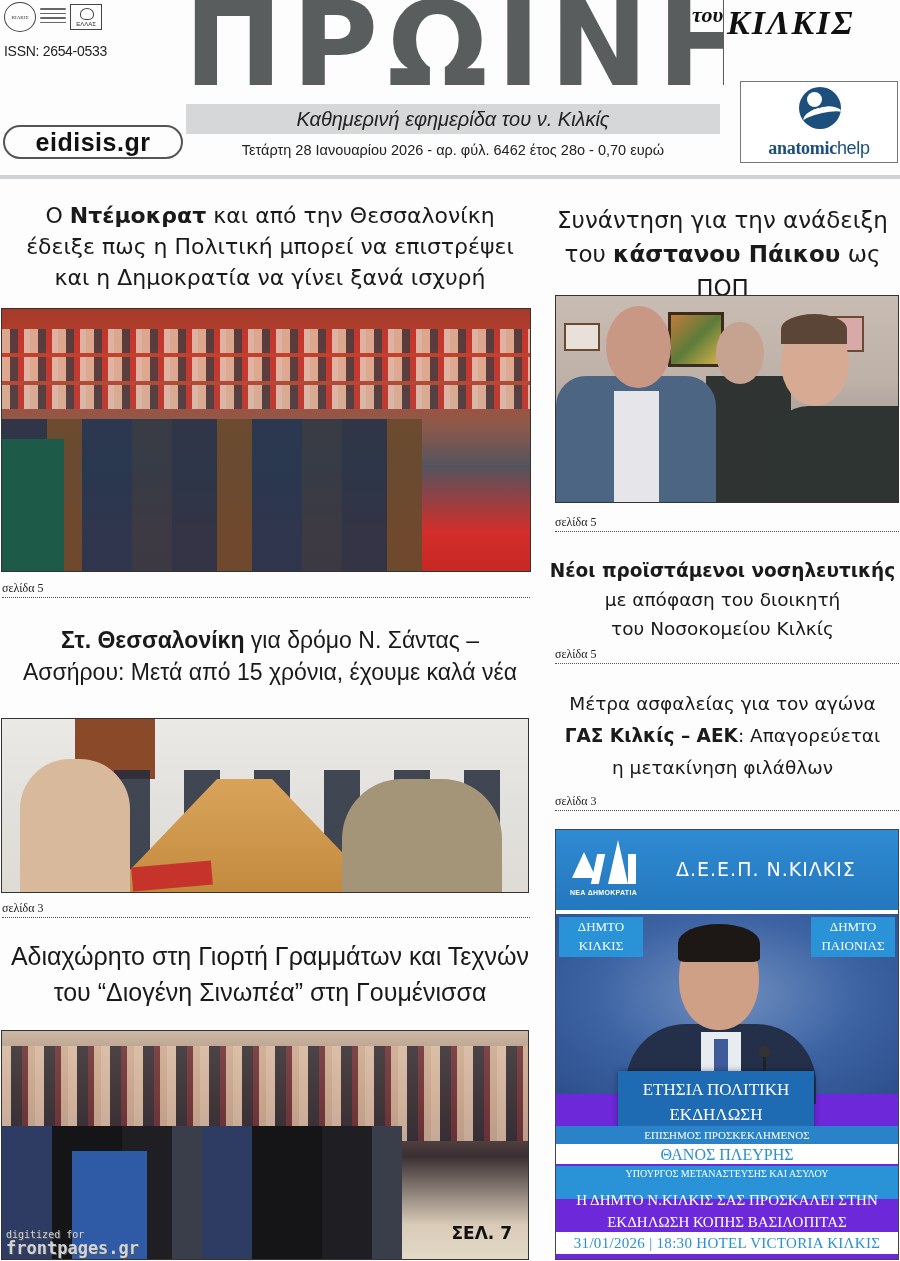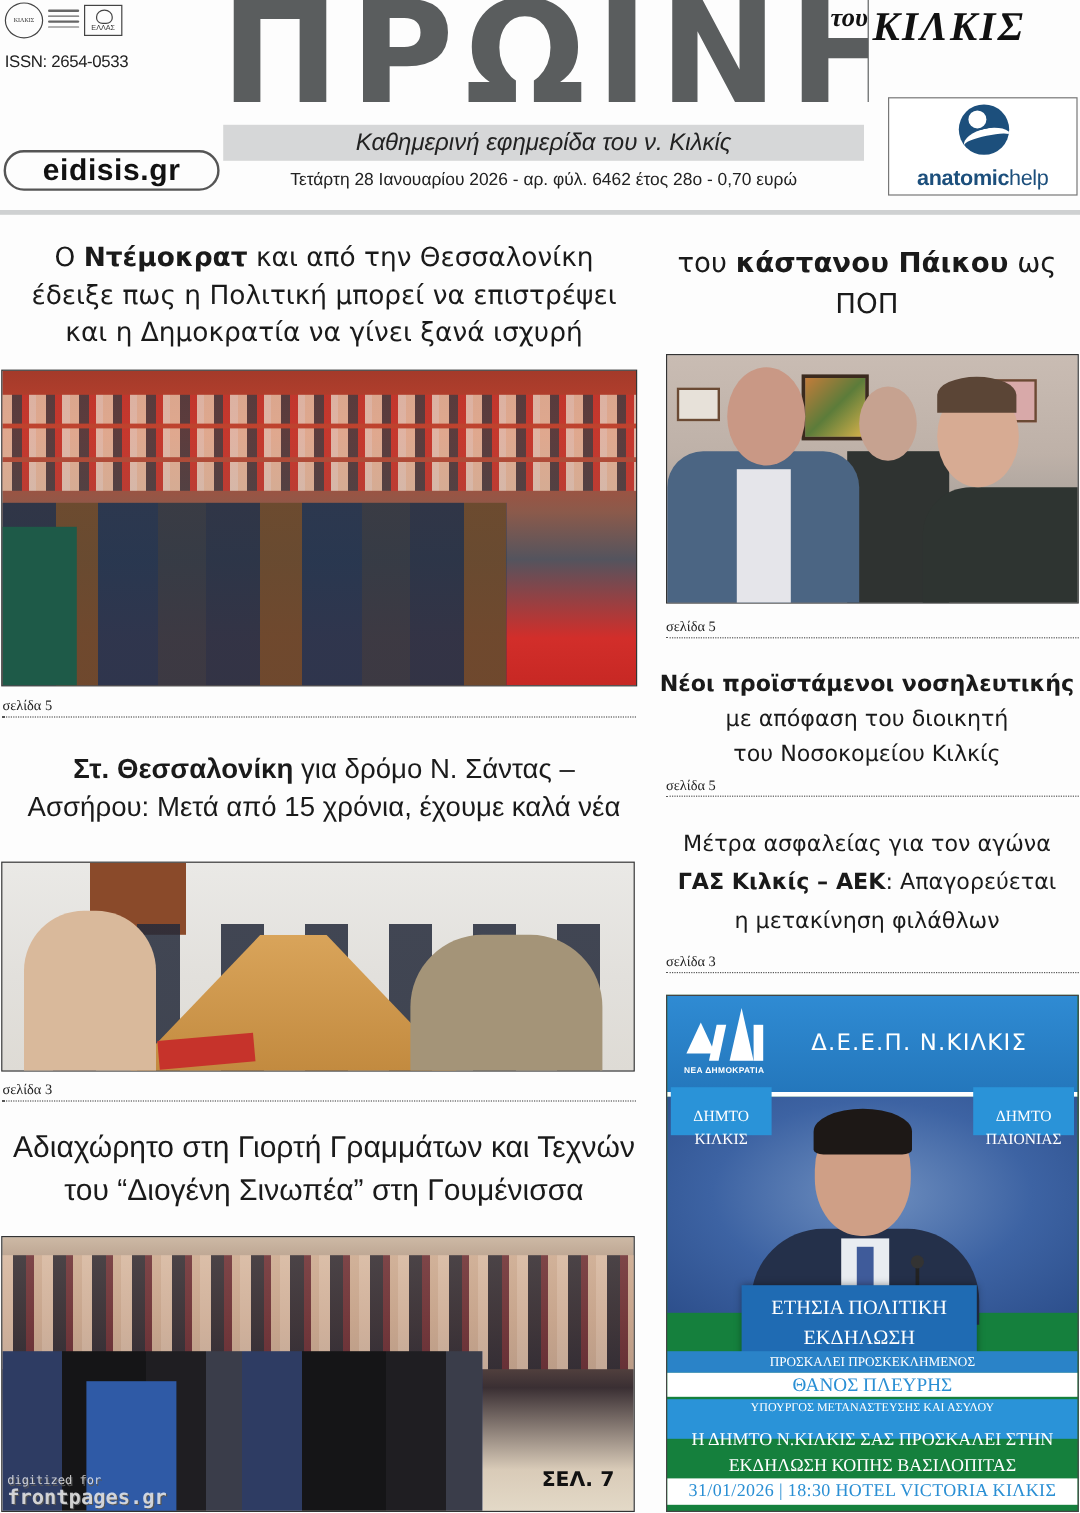--- a/index.html
+++ b/index.html
@@ -26,21 +26,21 @@
   .title-kilkis { position: absolute; left: 727px; top: 4px; font-family: "Liberation Serif", serif; font-style: italic; font-weight: bold; font-size: 34px; color: #111; letter-spacing: 2px; }
   .tagline-bar { position: absolute; left: 186px; top: 104px; width: 534px; height: 30px; background: #d6d7d8; }
   .tagline { width: 100%; text-align: center; font-style: italic; font-size: 20px; line-height: 30px; color: #222; }
   .dateline { position: absolute; left: 186px; top: 142px; width: 534px; text-align: center; font-size: 14.5px; color: #222; }
 
   .sponsor { position: absolute; left: 740px; top: 81px; width: 158px; height: 82px; border: 1.5px solid #777; background: #fff; }
   .sponsor-logo { position: absolute; left: 58px; top: 5px; width: 42px; height: 42px; border-radius: 50%; background: #1c4f7c; overflow: hidden; }
   .sponsor-logo .head { position: absolute; left: 8px; top: 5px; width: 15px; height: 15px; border-radius: 50%; background: #fff; }
   .sponsor-logo .arc { position: absolute; left: 4px; top: 20px; width: 40px; height: 20px; border-top: 6px solid #fff; border-radius: 50% 50% 0 0; transform: rotate(-12deg); }
   .sponsor-text { position: absolute; left: 0; bottom: 3px; width: 100%; text-align: center; font-size: 18px; color: #1c4f7c; letter-spacing: -0.3px; }
-  .sponsor-text b { font-weight: bold; }
+  .sponsor-text b { font-weight: bold; font-family: Liberation Serif, serif; }
 
   .masthead-rule { position: absolute; left: 0; top: 175px; width: 900px; height: 4px; background: #cfd1d2; }
 
   
   .headline { position: absolute; text-align: center; font-family: "DejaVu Sans", sans-serif; color: #1a1a1a; }
   .headline b { font-weight: bold; }
   .hl-serif { font-family: "Liberation Sans", sans-serif; }
   .page-ref { position: absolute; font-family: "Liberation Serif", serif; font-size: 12px; color: #222; border-bottom: 1.5px dotted #555; padding-bottom: 1px; }
 
   .photo { position: absolute; border: 1.5px solid #333; overflow: hidden; }
@@ -79,39 +79,39 @@
   .p4 { left: 1px; top: 1030px; width: 528px; height: 230px; background: linear-gradient(180deg, #cdb9a5 0%, #8d6b5a 30%, #3a2f33 55%, #d9cbb8 85%, #e3d9c7 100%); }
   .p4 .crowd { left: 0; top: 15px; width: 528px; height: 95px; background: repeating-linear-gradient(90deg, #e2c4ad 0 9px, #2e2a33 9px 20px, #6d2d35 20px 26px, #d6b49a 26px 33px); opacity: 0.8; }
   .p4 .front { left: 0; top: 95px; width: 400px; height: 135px; background: repeating-linear-gradient(90deg, #2e3c63 0 50px, #151517 50px 120px, #1f1e22 120px 170px, #3a3d4a 170px 200px); }
   .p4 .blue { left: 70px; top: 120px; width: 75px; height: 110px; background: #2f5aa6; }
   .sel7 { position: absolute; right: 16px; bottom: 16px; font-family: "DejaVu Sans", sans-serif; font-weight: bold; font-size: 17px; color: #111; }
   .watermark { position: absolute; left: 4px; bottom: 2px; color: rgba(255,255,255,0.75); font-family: "DejaVu Sans Mono", monospace; line-height: 1; text-shadow: 1px 1px 0 #555; margin-top: 20px; }
   .watermark .w1 { font-size: 10px; display: block; }
   .watermark .w2 { font-size: 17px; font-weight: bold; display: block; }
 
   
-  .ad { position: absolute; left: 555px; top: 829px; width: 344px; height: 431px; border: 1.5px solid #444; background: #15803d; overflow: hidden; }
+  .ad { position: absolute; left: 555px; top: 829px; width: 344px; height: 431px; border: 1.5px solid #444; background: #6d28d9; overflow: hidden; }
   .ad-top { position: absolute; left: 0; top: 0; width: 100%; height: 80px; background: linear-gradient(180deg, #2f8bd3, #2477bc); }
   .nd-logo { position: absolute; left: 14px; top: 10px; width: 80px; height: 62px; }
   .nd-logo .tri1 { position: absolute; left: 2px; top: 12px; width: 0; height: 0; border-left: 12px solid transparent; border-right: 12px solid transparent; border-bottom: 26px solid #fff; }
   .nd-logo .tri2 { position: absolute; left: 24px; top: 14px; width: 8px; height: 30px; background: #fff; transform: skewX(-12deg); }
   .nd-logo .tri3 { position: absolute; left: 38px; top: 0px; width: 0; height: 0; border-left: 10px solid transparent; border-right: 10px solid transparent; border-bottom: 44px solid #fff; }
   .nd-logo .tri4 { position: absolute; left: 58px; top: 14px; width: 8px; height: 30px; background: #fff; }
   .nd-logo .nd-label { position: absolute; left: 0; top: 49px; font-size: 7px; font-weight: bold; color: #fff; letter-spacing: 0.3px; white-space: nowrap; }
   .ad-org { position: absolute; left: 120px; top: 28px; font-size: 19px; color: #fff; letter-spacing: 1px; font-family: "DejaVu Sans", sans-serif; }
   .ad-white-strip { position: absolute; left: 0; top: 80px; width: 100%; height: 4px; background: #fff; }
   .ad-photo { position: absolute; left: 0; top: 84px; width: 100%; height: 180px; background: radial-gradient(ellipse at 50% 45%, #6f8fbf 0%, #3d63a3 55%, #2d4f8c 100%); }
   .ad-photo .suit { position: absolute; left: 70px; top: 110px; width: 190px; height: 80px; background: #24304a; border-radius: 60px 60px 0 0; }
   .ad-photo .shirt { position: absolute; left: 145px; top: 118px; width: 40px; height: 70px; background: #e8ecf1; }
   .ad-photo .tie { position: absolute; left: 158px; top: 125px; width: 14px; height: 60px; background: #3f5b9a; }
   .ad-photo .face { position: absolute; left: 123px; top: 16px; width: 80px; height: 100px; border-radius: 45% 45% 48% 48%; background: #cf9f86; }
   .ad-photo .hair { position: absolute; left: 122px; top: 10px; width: 82px; height: 38px; border-radius: 50% 50% 10% 10%; background: #1d1816; }
   .ad-photo .mic { position: absolute; left: 207px; top: 140px; width: 3px; height: 50px; background: #222; }
   .ad-photo .mic::before { content: ""; position: absolute; left: -4px; top: -8px; width: 11px; height: 11px; border-radius: 50%; background: #333; }
-  .dimto { position: absolute; top: 76px; width: 84px; height: 40px; background: #2a93d8; color: #fff; font-family: "Liberation Serif", serif; font-size: 13px; text-align: center; line-height: 19px; padding-top: 14px; }
+  .dimto { position: absolute; top: 87px; width: 84px; height: 40px; background: #2a93d8; color: #fff; font-family: "Liberation Serif", serif; font-size: 13px; text-align: center; line-height: 19px; padding-top: 0; }
   .dimto-left { left: 3px; }
   .dimto-right { right: 3px; }
   .event-box { position: absolute; left: 62px; top: 241px; width: 196px; height: 62px; background: #1f6bb3; box-shadow: 0 0 6px rgba(0,0,0,0.4); color: #fff; font-family: "Liberation Serif", serif; font-size: 17px; text-align: center; line-height: 25px; padding-top: 6px; }
   .ad-band { position: absolute; left: 0; width: 100%; text-align: center; font-family: "Liberation Serif", serif; }
   .band-guest-label { top: 296px; height: 18px; color: #fff; font-size: 11px; line-height: 18px; background: #2a83c8; }
   .band-guest-name { top: 314px; height: 20px; background: #fff; color: #2a8fd4; font-size: 16px; line-height: 22px; }
   .band-guest-title { top: 336px; height: 33px; background: #2a93d8; color: #fff; font-size: 10px; line-height: 16px; }
   .band-invite { top: 358px; height: 46px; color: #fff; font-size: 15px; line-height: 22px; padding-top: 1px; }
   .band-date { top: 402px; height: 22px; background: #fff; color: #2a8fd4; font-size: 15px; line-height: 22px; letter-spacing: 0.3px; }
 </style>
@@ -194,20 +194,21 @@
     <div class="sel7">ΣΕΛ. 7</div>
     <div class="watermark">
       <span class="w1">digitized for</span>
       <span class="w2">frontpages.gr</span>
     </div>
   </div>
 </article>
 
 <article>
   <div class="headline" style="left:545px; top:203px; width:355px; font-size:23px; line-height:34px;">
+    <div>Συνάντηση για την ανάδειξη</div>
     <div><span>του </span><b>κάστανου Πάικου</b><span> ως ΠΟΠ</span></div>
   </div>
   <div class="photo p2">
     <div class="ph frame1"></div>
     <div class="ph frame2"></div>
     <div class="ph frame3"></div>
     <div class="ph man2"></div>
     <div class="ph head2"></div>
     <div class="ph man1"></div>
     <div class="ph man1-shirt"></div>
@@ -262,21 +263,21 @@
       <div>ΚΙΛΚΙΣ</div>
   </div>
   <div class="dimto dimto-right">
     <div>ΔΗΜΤΟ</div>
       <div>ΠΑΙΟΝΙΑΣ</div>
   </div>
   <div class="event-box">
     <div>ΕΤΗΣΙΑ ΠΟΛΙΤΙΚΗ</div>
       <div>ΕΚΔΗΛΩΣΗ</div>
   </div>
-  <div class="ad-band band-guest-label">ΠΡΟΣΚΑΛΕΙ ΠΡΟΣΚΕΚΛΗΜΕΝΟΣ</div>
+  <div class="ad-band band-guest-label">ΕΠΙΣΗΜΟΣ ΠΡΟΣΚΕΚΛΗΜΕΝΟΣ</div>
   <div class="ad-band band-guest-name">ΘΑΝΟΣ ΠΛΕΥΡΗΣ</div>
   <div class="ad-band band-guest-title">ΥΠΟΥΡΓΟΣ ΜΕΤΑΝΑΣΤΕΥΣΗΣ ΚΑΙ ΑΣΥΛΟΥ</div>
   <div class="ad-band band-invite">
     <div>Η ΔΗΜΤΟ Ν.ΚΙΛΚΙΣ ΣΑΣ ΠΡΟΣΚΑΛΕΙ ΣΤΗΝ</div>
       <div>ΕΚΔΗΛΩΣΗ ΚΟΠΗΣ ΒΑΣΙΛΟΠΙΤΑΣ</div>
   </div>
   <div class="ad-band band-date">31/01/2026 | 18:30  HOTEL VICTORIA ΚΙΛΚΙΣ</div>
 </aside>
 
 </body></html>

